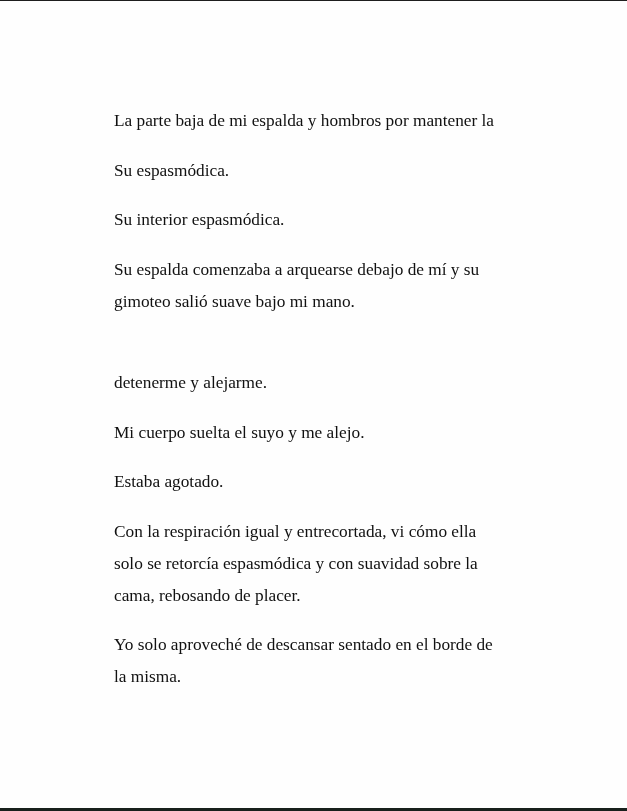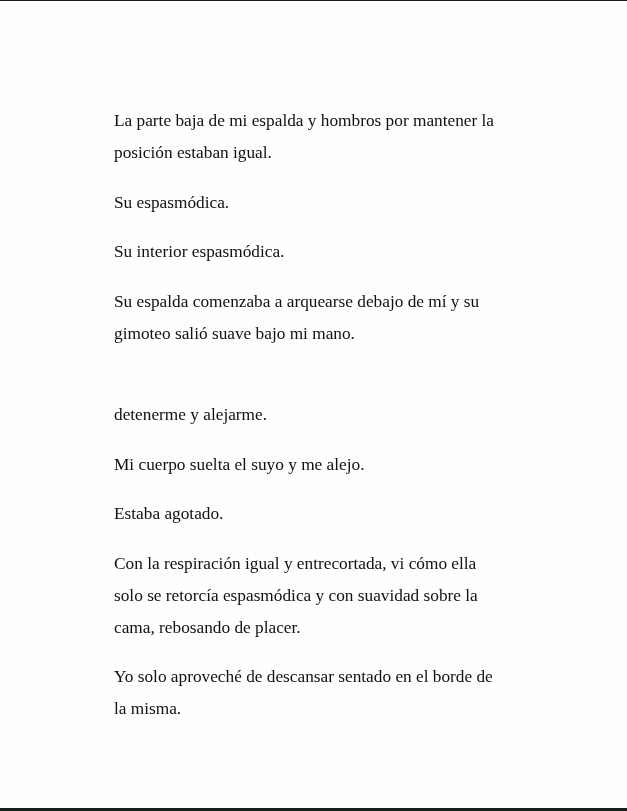--- a/index.html
+++ b/index.html
@@ -43,21 +43,21 @@
       margin: 0 0 17.5px 0;
       padding: 0;
     }
   </style>
 </head>
 <body>
 
 <div class="top-edge"></div>
 
 <div class="page">
-  <p><span>La parte baja de mi espalda y hombros por mantener la</span><br><span>posición estaban igual.</span></p>
+  <p><span>La parte baja de mi espalda y hombros por mantener la</span><br></p>
   <p><span>Su espasmódica.</span></p>
   <p><span>Su interior espasmódica.</span></p>
   <p><span>Su espalda comenzaba a arquearse debajo de mí y su</span><br><span>gimoteo salió suave bajo mi mano.</span></p>
   <p><br><span>detenerme y alejarme.</span></p>
   <p><span>Mi cuerpo suelta el suyo y me alejo.</span></p>
   <p><span>Estaba agotado.</span></p>
   <p><span>Con la respiración igual y entrecortada, vi cómo ella</span><br><span>solo se retorcía espasmódica y con suavidad sobre la</span><br><span>cama, rebosando de placer.</span></p>
   <p><span>Yo solo aproveché de descansar sentado en el borde de</span><br><span>la misma.</span></p>
 </div>
 

